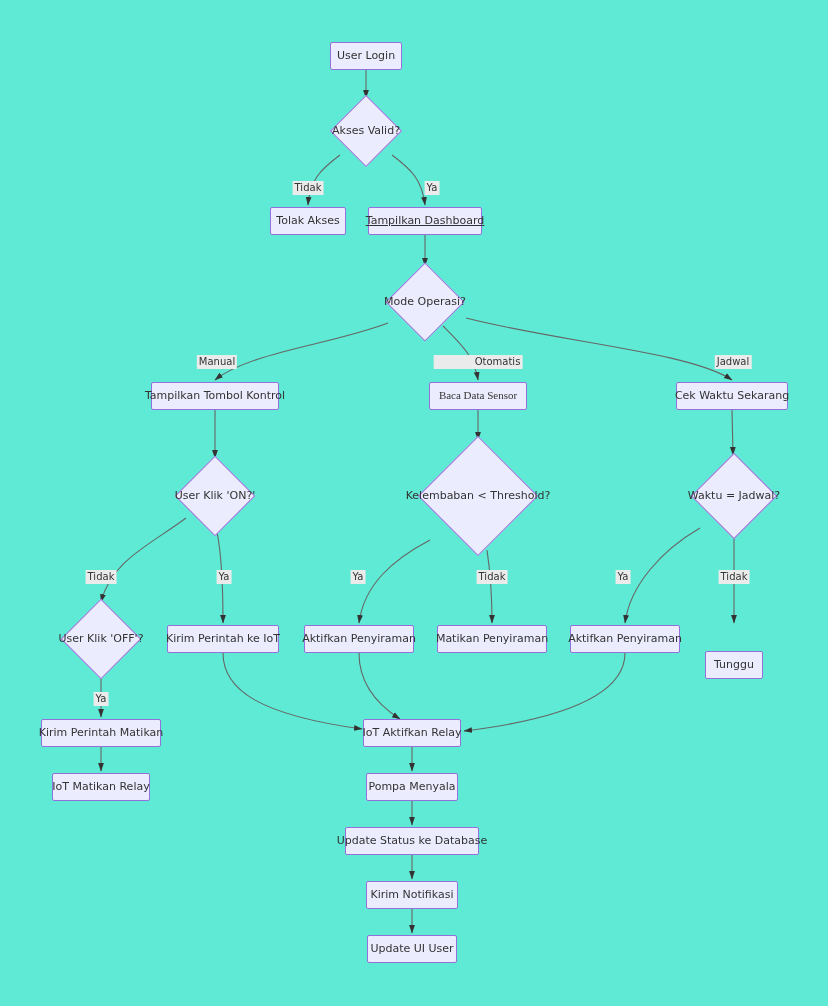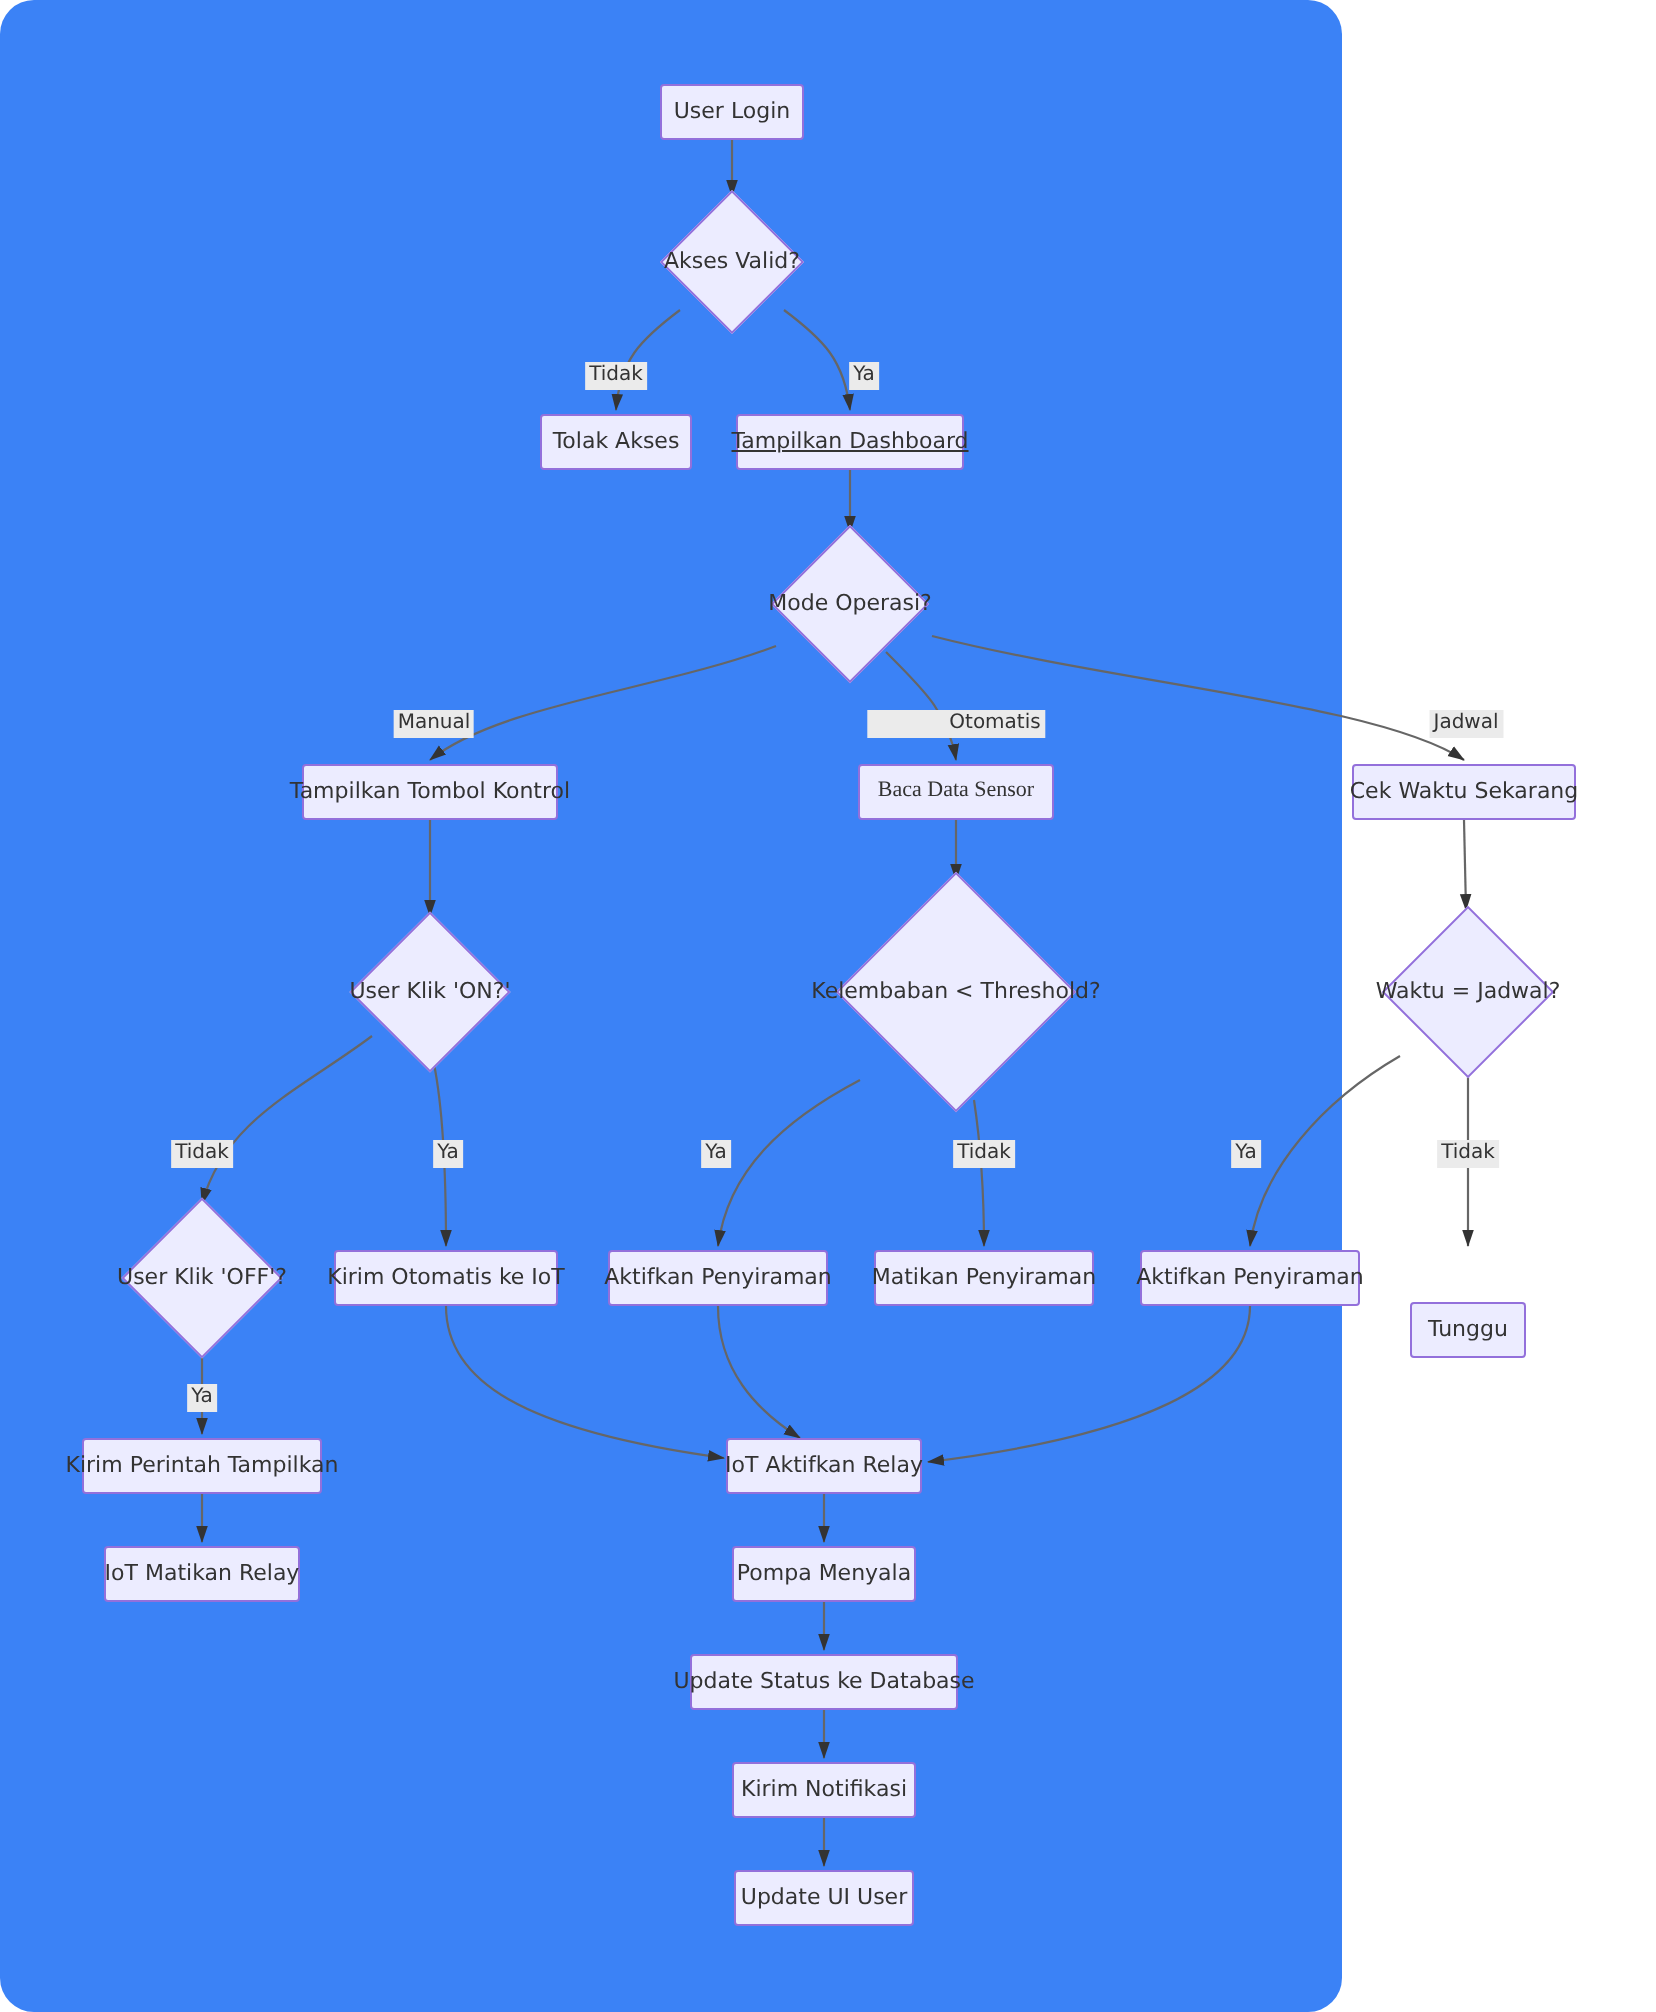--- a/index.html
+++ b/index.html
@@ -8,24 +8,23 @@
     background: #ffffff;
   }
   body {
     width: 828px;
     height: 1006px;
     font-family: "DejaVu Sans", "Liberation Sans", sans-serif;
     overflow: hidden;
   }
   #diagram {
     position: relative;
-    width: 671px;
+    width: 828px;
     height: 1006px;
-    background: #3b82f6;
-    border-radius: 17px;
+    background: #5eead4;
   }
   #edge-layer {
     position: absolute;
     left: 0;
     top: 0;
     width: 828px;
     height: 1006px;
     pointer-events: none;
   }
   .node {
@@ -150,36 +149,36 @@
       </div>
       <div class="node node-diamond" style="left: 690px; top: 457px; width: 88px; height: 78px;">
         <div class="diamond-shape" style="width: 59px; height: 59px;"></div>
         <span class="diamond-label">Waktu = Jadwal?</span>
       </div>
       <div class="node node-diamond" style="left: 58px; top: 604px; width: 86px; height: 70px;">
         <div class="diamond-shape" style="width: 55px; height: 55px;"></div>
         <span class="diamond-label">User Klik 'OFF'?</span>
       </div>
       <div class="node node-rect" style="left: 167px; top: 625px; width: 112px; height: 28px;">
-        <span>Kirim Otomatis ke IoT</span>
+        <span>Kirim Perintah ke IoT</span>
       </div>
       <div class="node node-rect" style="left: 304px; top: 625px; width: 110px; height: 28px;">
         <span>Aktifkan Penyiraman</span>
       </div>
       <div class="node node-rect" style="left: 437px; top: 625px; width: 110px; height: 28px;">
         <span>Matikan Penyiraman</span>
       </div>
       <div class="node node-rect" style="left: 570px; top: 625px; width: 110px; height: 28px;">
         <span>Aktifkan Penyiraman</span>
       </div>
       <div class="node node-rect" style="left: 705px; top: 625px; width: 58px; height: 28px; margin-top: 26px;">
         <span>Tunggu</span>
       </div>
       <div class="node node-rect" style="left: 41px; top: 719px; width: 120px; height: 28px;">
-        <span>Kirim Perintah Tampilkan</span>
+        <span>Kirim Perintah Matikan</span>
       </div>
       <div class="node node-rect" style="left: 52px; top: 773px; width: 98px; height: 28px;">
         <span>IoT Matikan Relay</span>
       </div>
       <div class="node node-rect" style="left: 363px; top: 719px; width: 98px; height: 28px;">
         <span>IoT Aktifkan Relay</span>
       </div>
       <div class="node node-rect" style="left: 366px; top: 773px; width: 92px; height: 28px;">
         <span>Pompa Menyala</span>
       </div>

